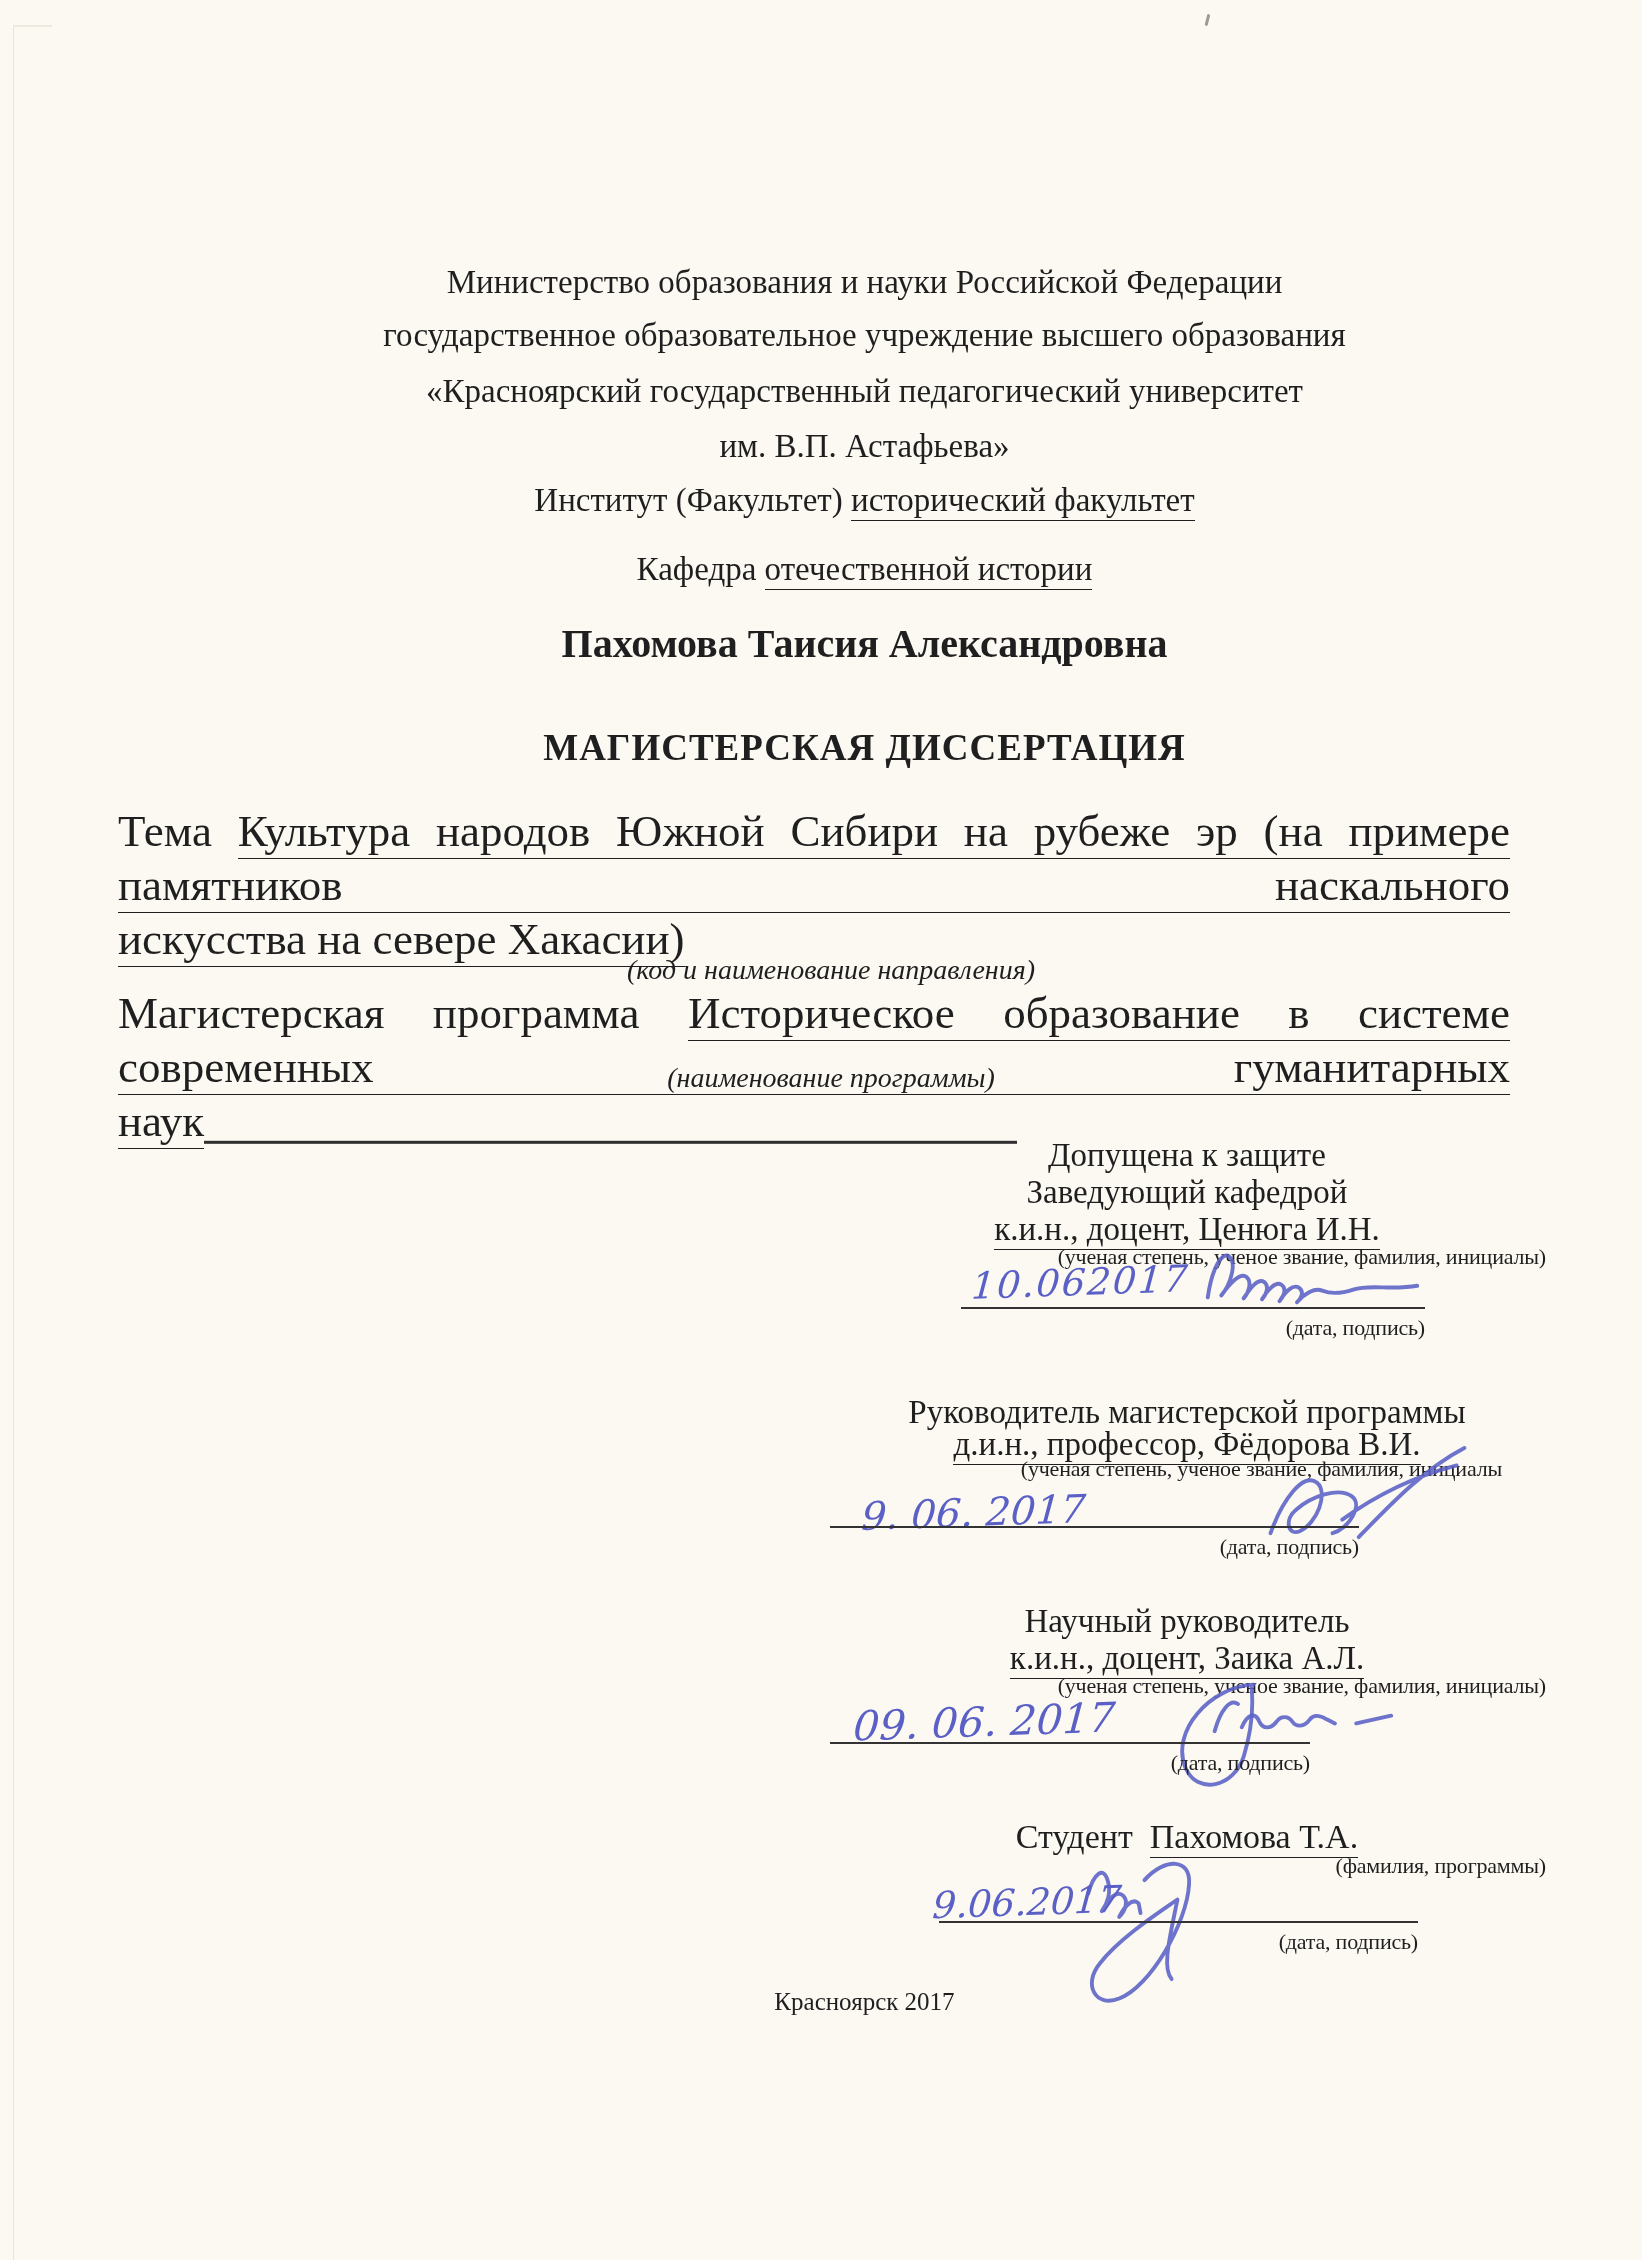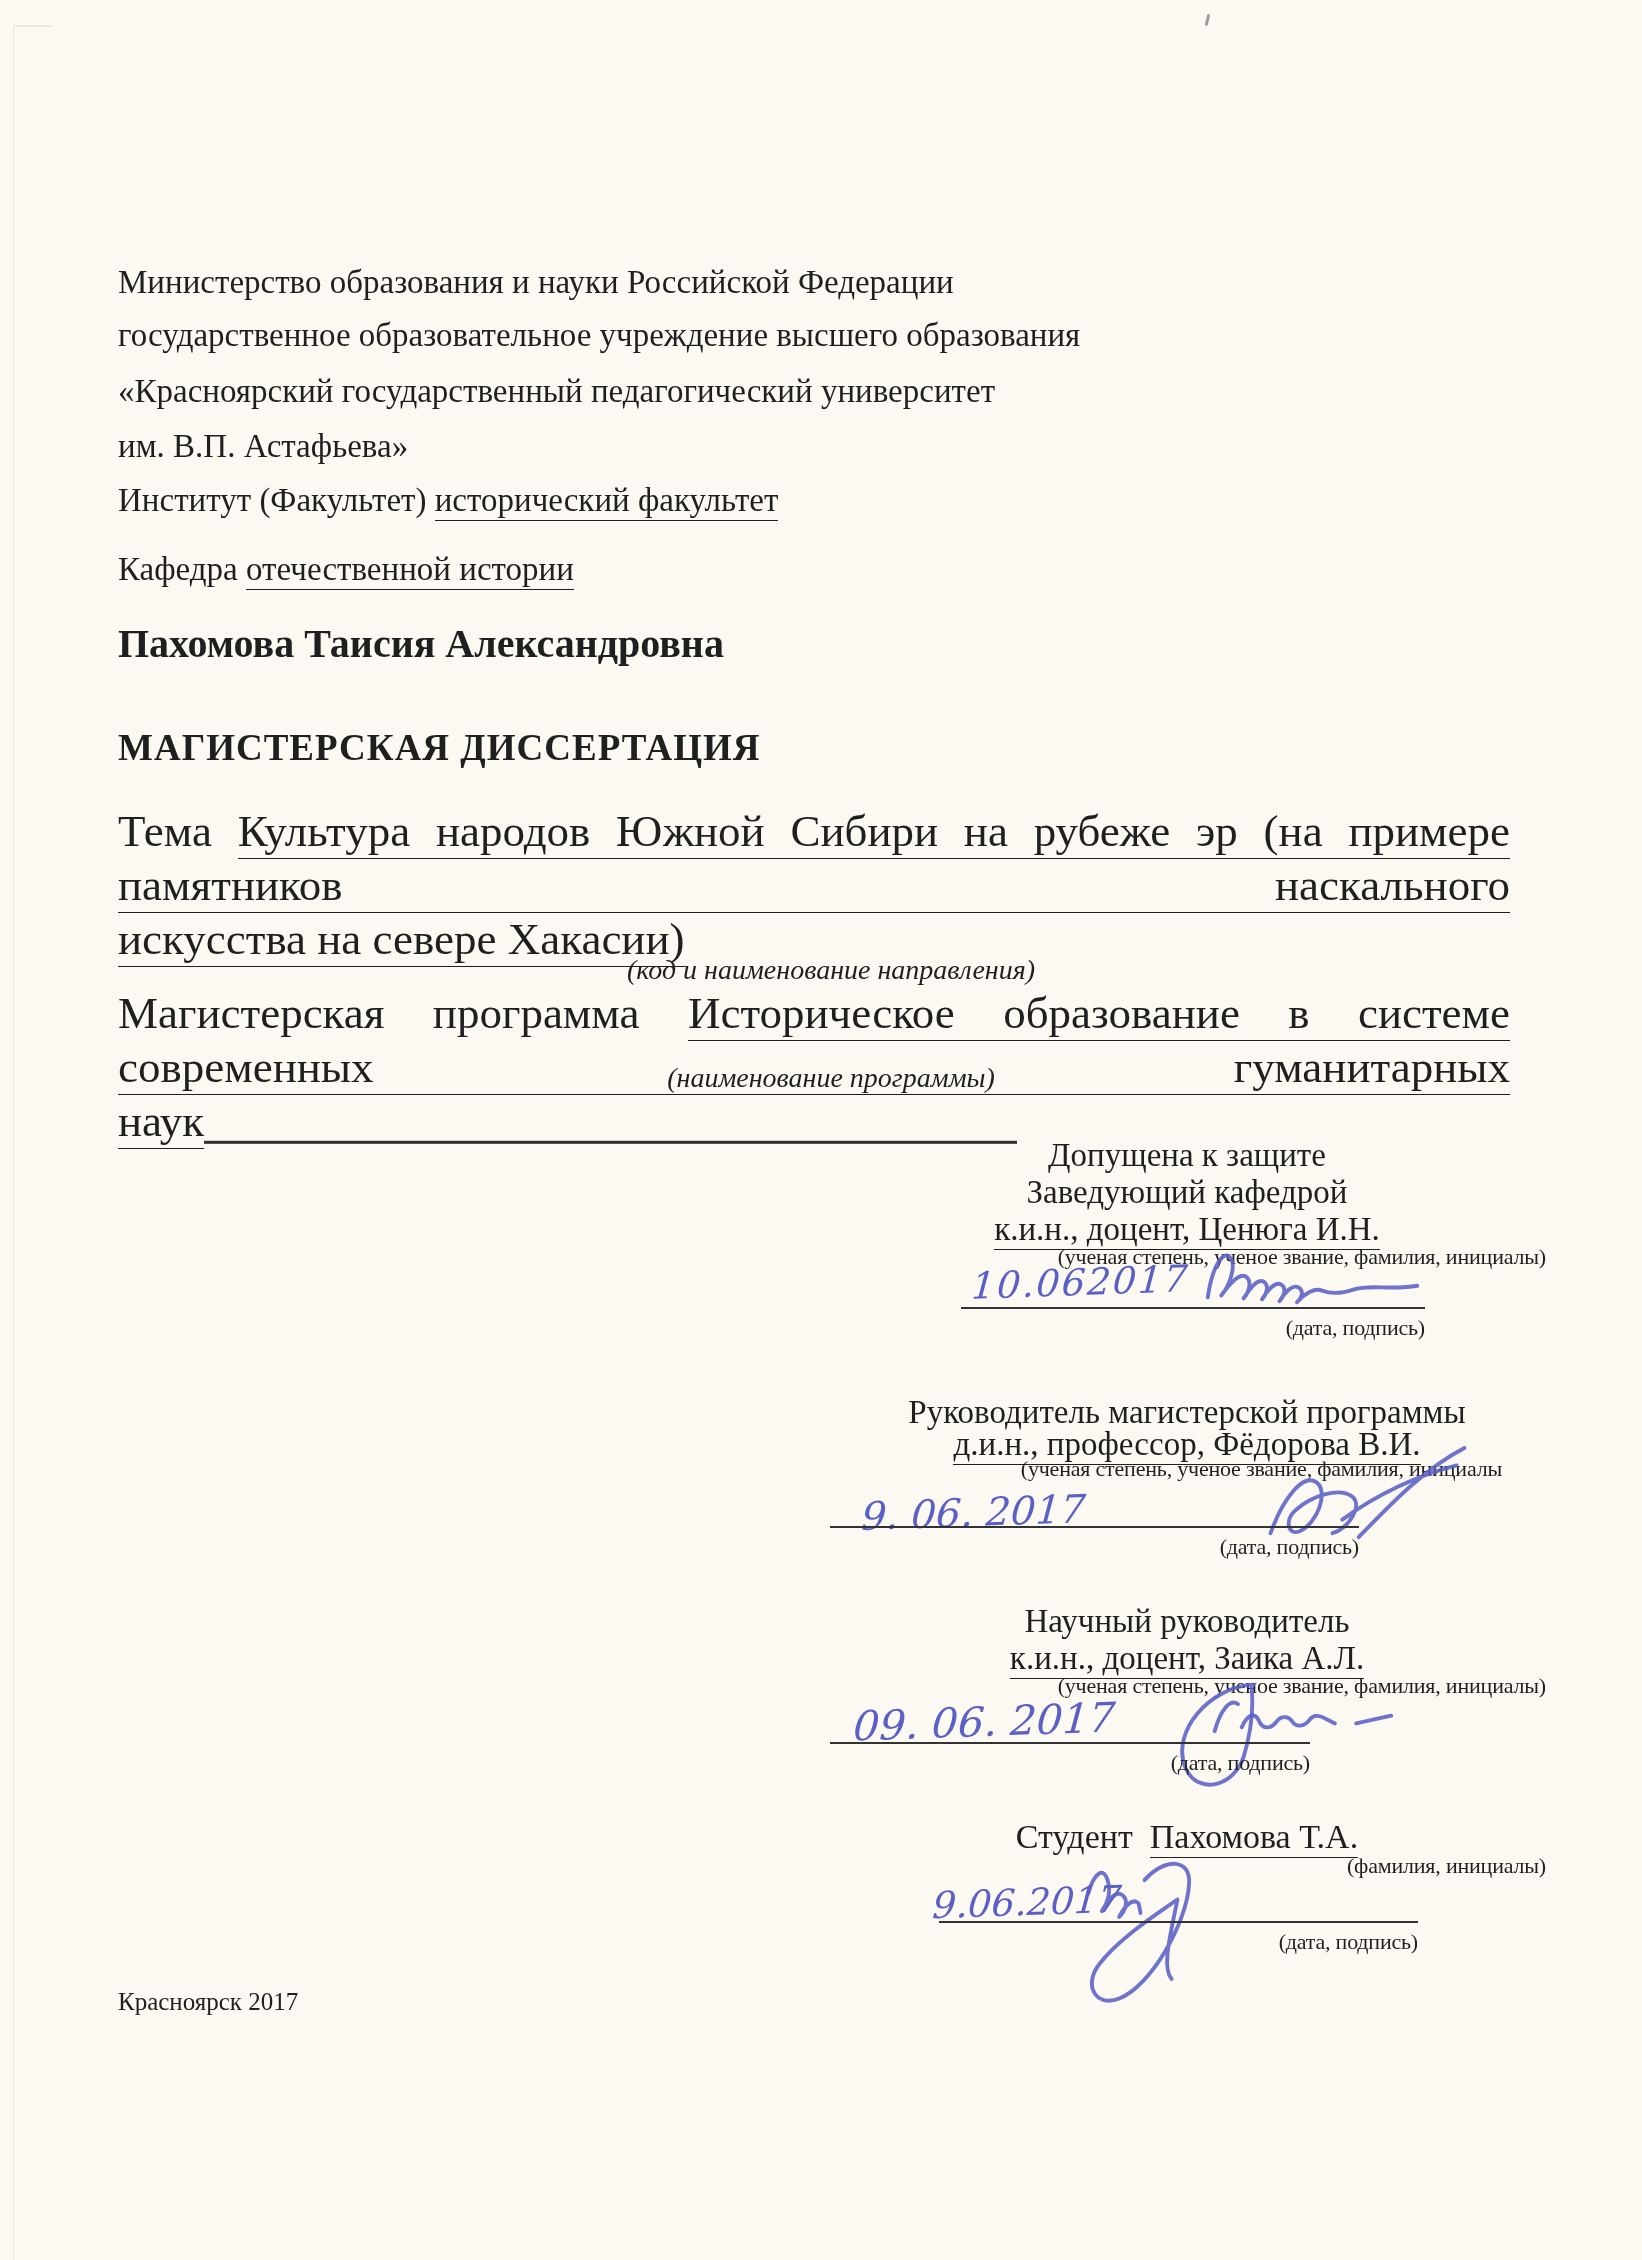--- a/index.html
+++ b/index.html
@@ -4,21 +4,21 @@
 <style>
   html,body{margin:0;padding:0;}
   body{background:#9a9a9a;font-family:"Liberation Serif","DejaVu Serif",serif;}
   .page{position:relative;width:1643px;height:2261px;background:#fbf9f2;color:#1f1f1f;
         overflow:hidden;margin:0 auto;}
   .scan-edge{position:absolute;left:12.6px;top:25px;bottom:0;width:1.9px;background:#e6e3d8;}
   .scan-corner{position:absolute;left:12.6px;top:25px;width:39px;height:1.9px;background:#eceadf;}
   .speck{position:absolute;left:1206px;top:13.6px;width:2.9px;height:11.6px;background:#9a9a96;
          transform:rotate(14deg);border-radius:1.9px;}
   .abs{position:absolute;}
-  .cline{position:absolute;left:118px;width:1461px;font-size:33px;line-height:1.2;}
+  .cline{position:absolute;left:134px;width:1461px;text-align:center;font-size:33px;line-height:1.2;}
   .jblock{position:absolute;left:118px;width:1392px;font-size:45px;line-height:1.2;}
   .jline{text-align:justify;text-align-last:justify;}
   .capline{position:absolute;left:118px;width:1426px;text-align:center;
            font-style:italic;font-size:28px;}
   .rline{position:absolute;left:828px;width:718px;text-align:center;font-size:33px;line-height:1.15;}
   .rsmall{position:absolute;font-size:22px;text-align:right;letter-spacing:-0.2px;}
   .u{border-bottom:1.9px solid #1f1f1f;padding-bottom:1.9px;}
   .title{font-size:37px;font-weight:bold;letter-spacing:1px;}
   .author{font-size:40px;font-weight:bold;}
   .student-line{font-size:34px;}
@@ -122,21 +122,21 @@
              C180,46 188,46 192,52 C196,58 204,58 210,50 C214,44 222,46 228,50 L236,54
              M258,54 L294,46" stroke="#5a60c6"></path>
   </svg>
   <div class="rule" style="left:830px;top:1742px;width:480px"></div>
   <div class="rsmall" style="left:830px;width:480px;top:1750px">(дата, подпись)</div>
 
   <div class="rline student-line" style="top:1817px">
     <span>Студент</span>&nbsp;
     <span class="u">Пахомова Т.А.</span>
   </div>
-  <div class="rsmall" style="left:828px;width:718px;top:1853px">(фамилия, инициалы)</div>
+  <div class="rsmall" style="left:828px;width:718px;top:1853px">(фамилия, программы)</div>
   <div class="abs ink" style="left: 933px; top: 1881px; font-size: 37px; color: rgb(90, 96, 198);">9.06.2017</div>
   <svg class="sig" style="left:1024px;top:1851px" width="204" height="163" viewBox="0 0 210 168">
     <path d="M66,44 C72,22 82,16 86,30 C90,42 86,54 80,62 C88,48 96,40 102,46
              C108,52 104,62 98,68 C104,56 112,48 118,54 L120,64" stroke="#5a60c6"></path>
     <path d="M124,30 C146,6 172,8 170,34 C168,74 130,140 98,152 C74,162 60,138 78,116
              C98,90 138,64 158,50 C150,90 142,120 152,132" stroke="#5a60c6"></path>
   </svg>
   <div class="rule" style="left:939px;top:1921px;width:479px"></div>
   <div class="rsmall" style="left:939px;width:479px;top:1929px">(дата, подпись)</div>
 

